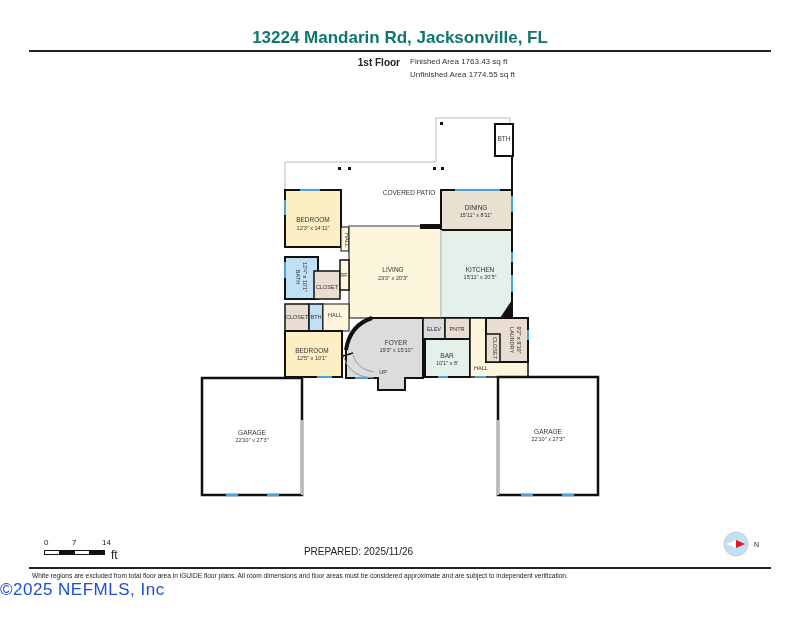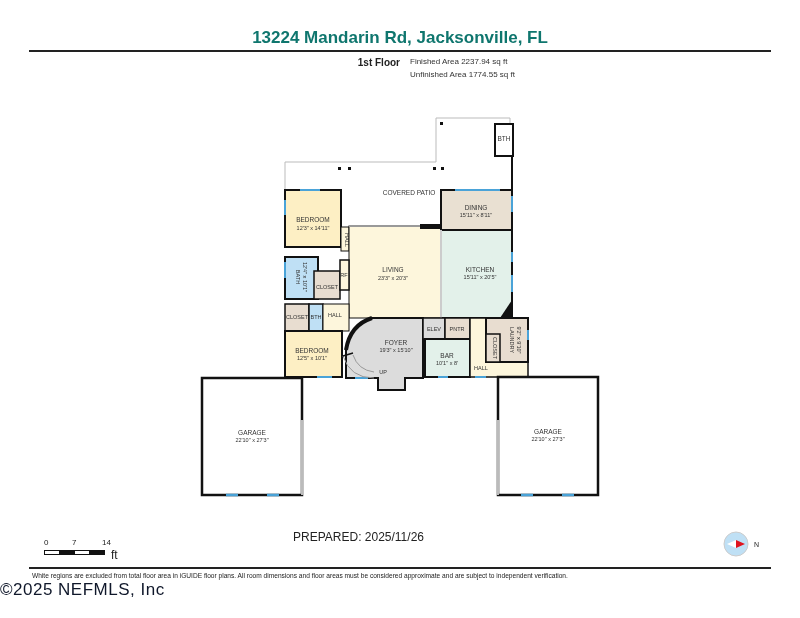--- a/index.html
+++ b/index.html
@@ -7,32 +7,32 @@
   .title { position:absolute; left:0; top:28px; width:800px; text-align:center; font-weight:bold; font-size:17px; color:#0f766e; }
   .rule { position:absolute; left:29px; width:742px; height:2px; background:#222; }
   .floor-label { position:absolute; left:340px; top:57px; width:60px; text-align:right; font-size:10px; font-weight:bold; }
   .area-line { position:absolute; left:410px; font-size:8px; color:#333; }
   svg.plan { position:absolute; left:0; top:0; }
   .room-name { font-family:"Liberation Sans", sans-serif; font-size:6.5px; fill:#333; text-anchor:middle; }
   .room-dim { font-family:"Liberation Sans", sans-serif; font-size:5.5px; fill:#333; text-anchor:middle; }
   .scale { position:absolute; left:44px; top:541px; }
   .scale-labels { position:absolute; left:44px; top:538px; font-size:8px; width:80px; height:10px; }
   .scale-labels span { position:absolute; }
-  .prepared { position:absolute; left:0; top:530px; width:717px; text-align:center; font-size:12px; color:#222; }
+  .prepared { position:absolute; left:0; top:546px; width:717px; text-align:center; font-size:10px; color:#222; }
   .disclaimer { position:absolute; left:32px; top:572px; font-size:6.6px; color:#222; }
-  .copyright { position:absolute; left:0; top:580px; font-size:17px; color:#0f172a; letter-spacing:0.5px; font-weight:300; }
+  .copyright { position:absolute; left:0; top:580px; font-size:17px; color:#1d4ed8; letter-spacing:0.5px; font-weight:300; }
   .compass { position:absolute; left:723px; top:531px; }
 </style>
 </head>
 <body>
 
 <div class="title">13224 Mandarin Rd, Jacksonville, FL</div>
 <div class="rule" style="top:50px;"></div>
 <div class="floor-label">1st Floor</div>
-<div class="area-line" style="top:57px;">Finished Area 2237.94 sq ft</div>
+<div class="area-line" style="top:57px;">Finished Area 1763.43 sq ft</div>
 <div class="area-line" style="top:70px;">Unfinished Area 1774.55 sq ft</div>
 
 <svg class="plan" width="800" height="530" viewBox="0 0 800 530">
 
   <g>
     <polyline points="285,190 285,162 436,162 436,118 510,118 510,128" fill="none" stroke="#bbb" stroke-width="1"></polyline>
     <line x1="510" y1="128" x2="512" y2="128" stroke="#bbb"></line>
     <rect x="338" y="167" width="3" height="3" fill="#111"></rect>
     <rect x="348" y="167" width="3" height="3" fill="#111"></rect>
     <rect x="433" y="167" width="3" height="3" fill="#111"></rect>

